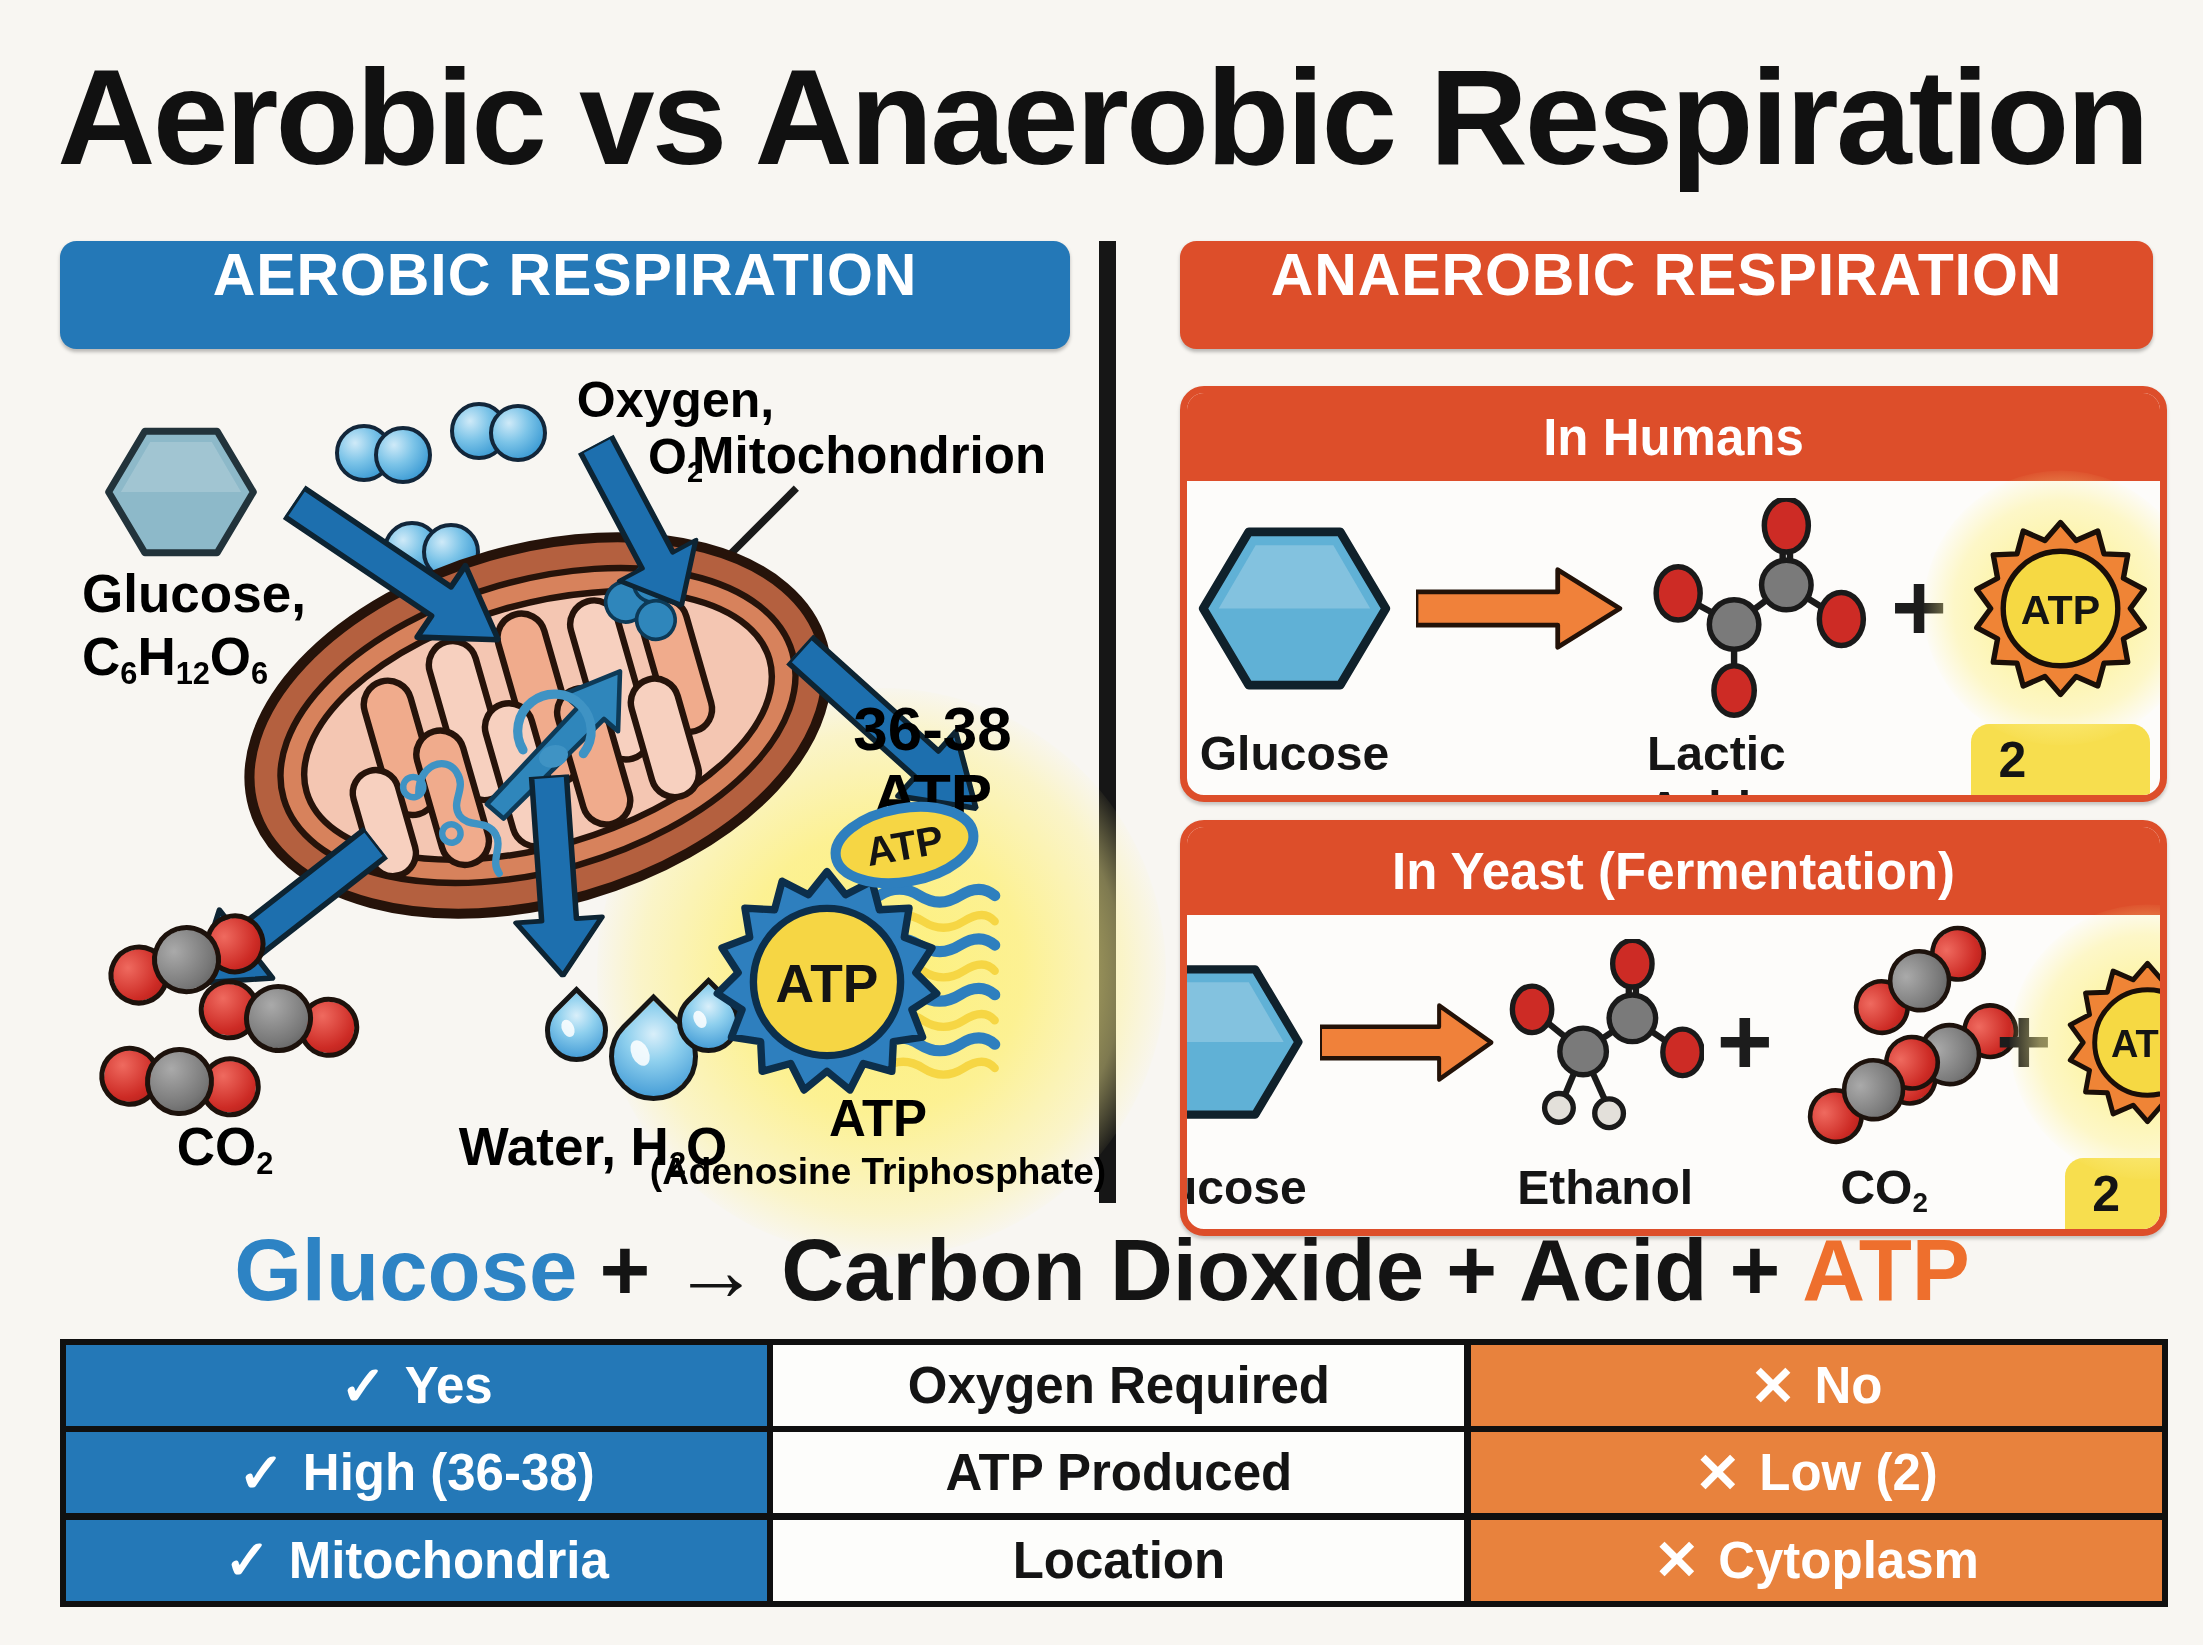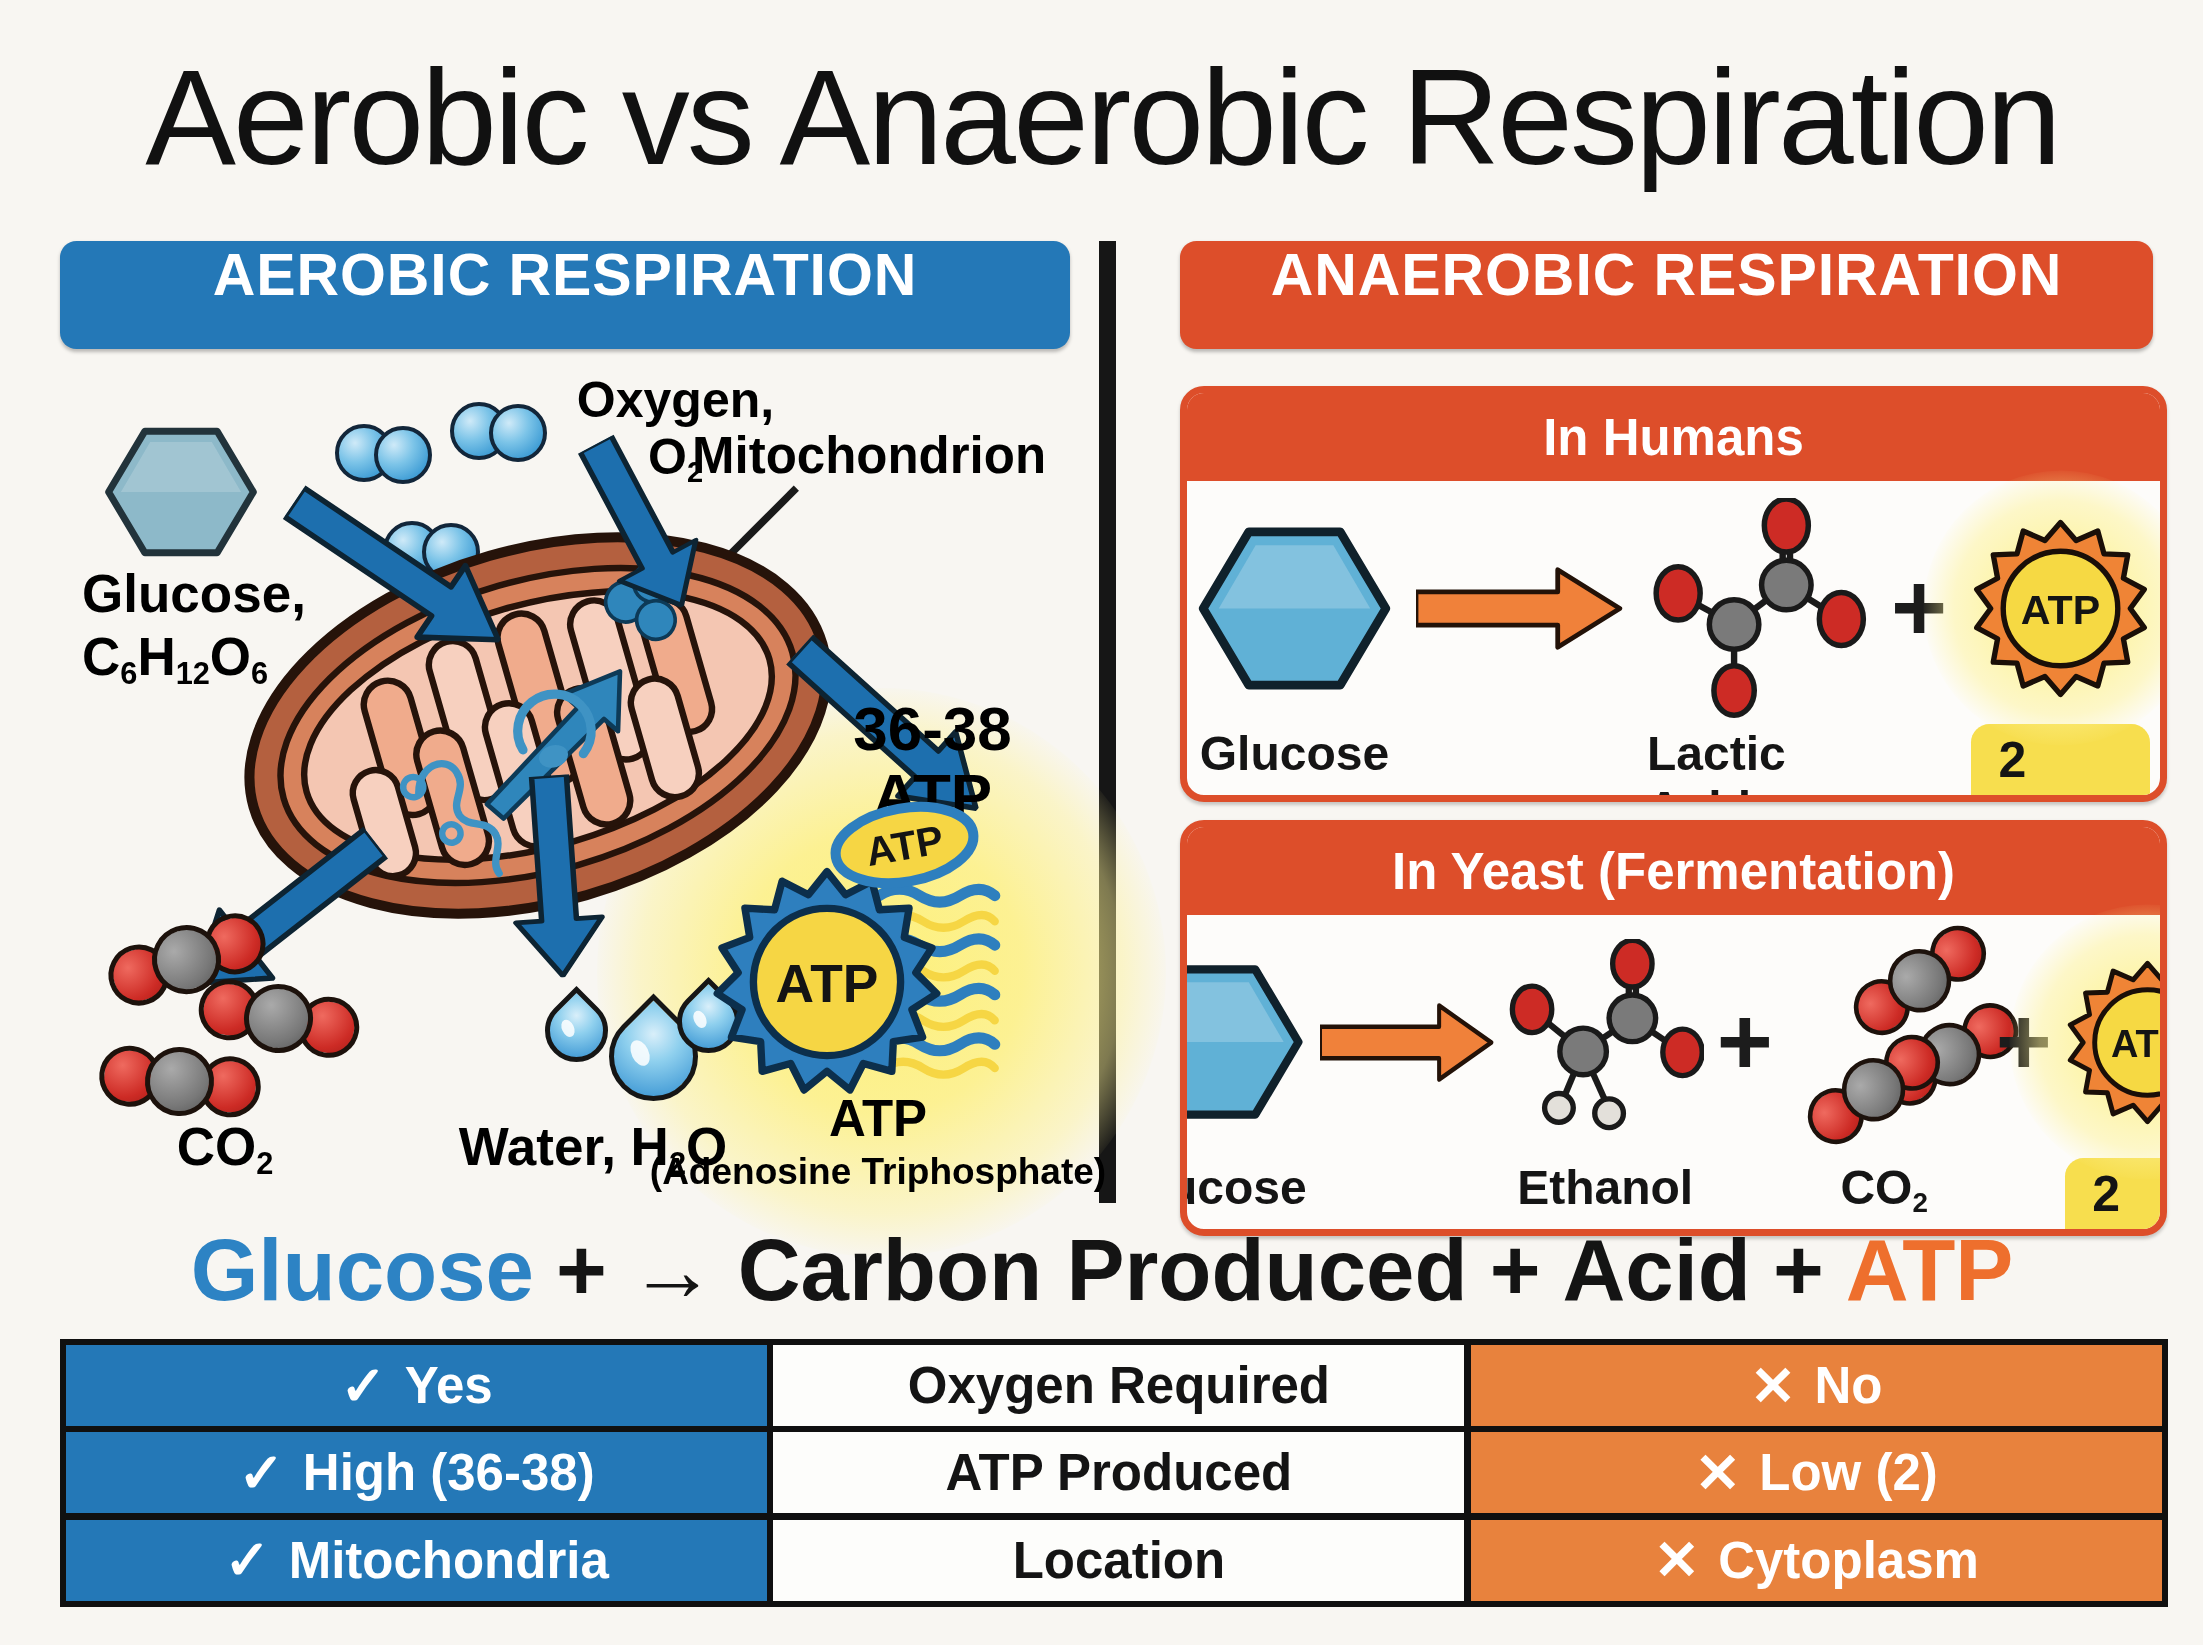--- a/index.html
+++ b/index.html
@@ -2,21 +2,21 @@
 <html style="font-size:14.7px"><head>
 <meta charset="utf-8">
 <style>
   html,body{margin:0;padding:0;}
   body{width:2204px;height:1646px;background:#f6f4f0;font-family:"Liberation Sans",sans-serif;}
   #page{position:relative;width:2204px;height:1646px;overflow:hidden;background:#f8f6f2;}
 
   .abs{position:absolute;}
 
   
-  #main-title{left:0;top:39px;width:100%;text-align:center;font-size:136px;font-weight:400;
+  #main-title{left:0;top:39px;width:100%;text-align:center;font-size:136px;font-weight:700;
     color:#111;letter-spacing:-2.8px;}
 
   
   .panel-header{height:108px;border-radius:16.5px;display:flex;align-items:flex-start;justify-content:center;
     color:#fff;font-size:59px;font-weight:900;letter-spacing:0.9px;box-shadow:0 2.8px 3.7px rgba(0,0,0,.25);}
   #aerobic-header{left:60px;top:241px;width:1010px;background:#2478b7;}
   #anaerobic-header{left:1180px;top:241px;width:973px;background:#dd4e2a;}
   #divider{left:1099px;top:241px;width:16.5px;height:962px;background:#161616;}
 
   
@@ -400,21 +400,21 @@
         </div>
         <div class="badge">2 ATP</div>
       </div>
     </div>
   </div>
 
   <div class="abs" id="equation">
     <span class="blue">Glucose</span>
     <span class="dark">+</span>
     <span class="dark">→</span>
-    <span class="dark">Carbon Produced</span>
+    <span class="dark">Carbon Dioxide</span>
     <span class="dark">+</span>
     <span class="dark">Acid</span>
     <span class="dark">+</span>
     <span class="orange">ATP</span>
   </div>
 
   <div class="abs" id="comparison-table">
 
     <div class="cell aer">
       <span class="mark">✓</span>

